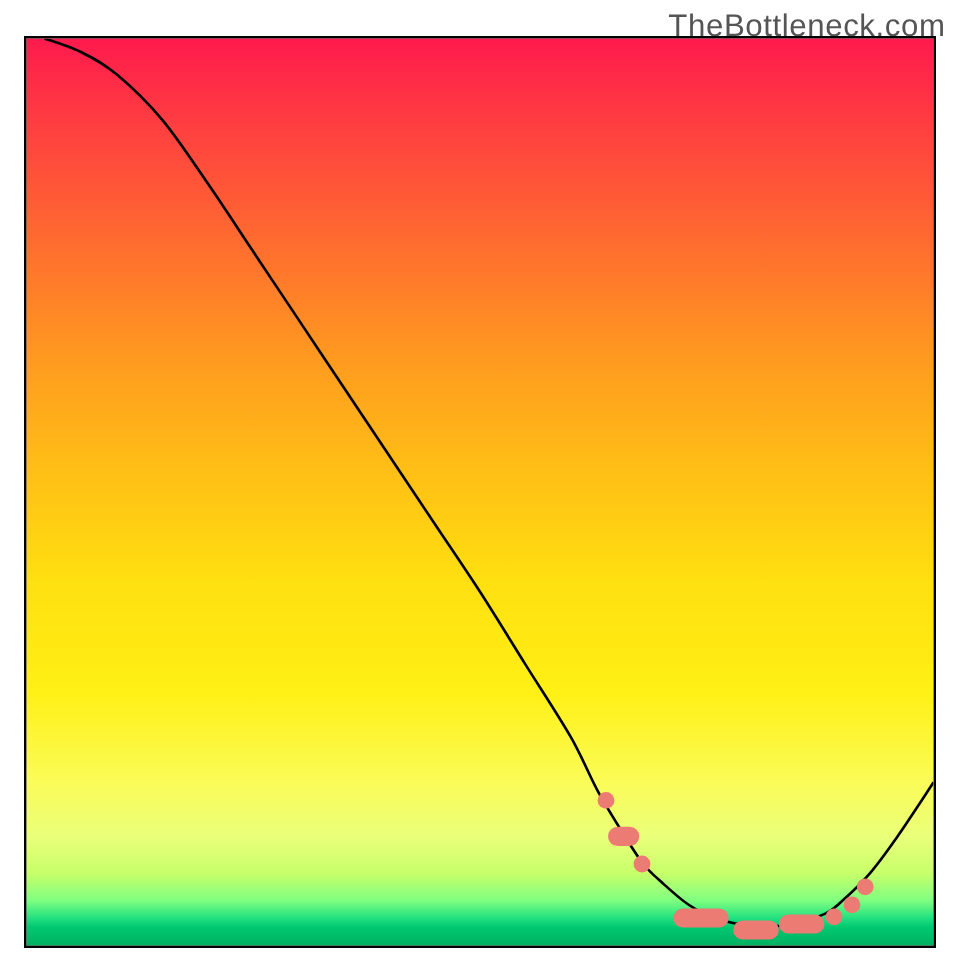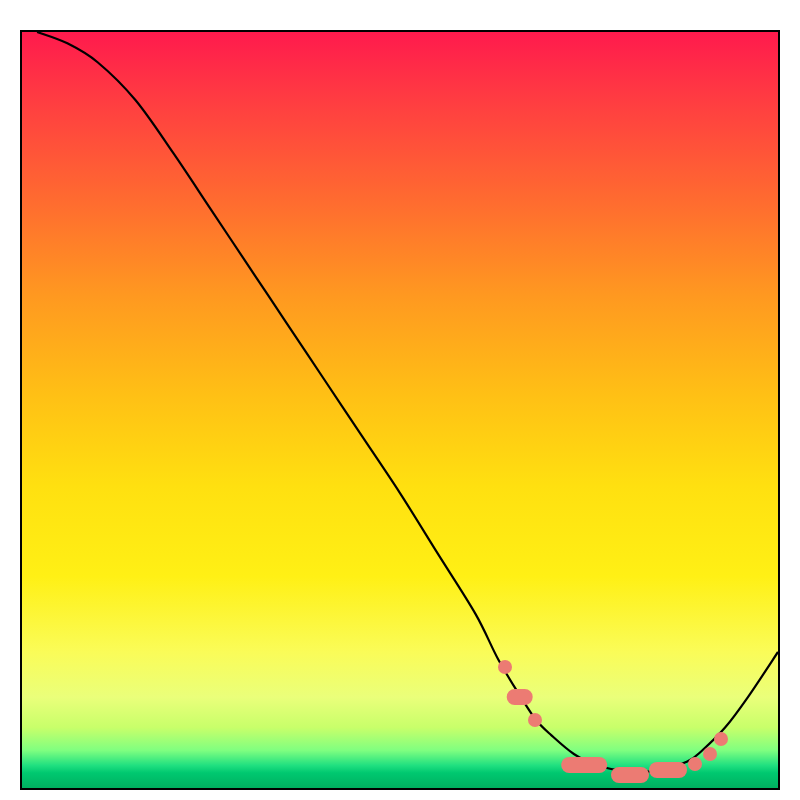--- a/index.html
+++ b/index.html
@@ -73,20 +73,21 @@
     height: 16px;
     border-radius: 8px;
     background: #ec7b73;
     transform: translate(-50%, -50%);
   }
 </style>
 </head>
 <body>
 
 <div class="frame">
+  <div class="watermark">TheBottleneck.com</div>
   <div class="plot-area">
     <svg class="curve-layer" viewBox="0 0 760 760" preserveAspectRatio="none">
       <path id="curve-path" fill="none" stroke="#000000" stroke-width="2.2" d="M 15.200000000000001 0 C 20.266666666666666 1.8999999999999961, 35.46666666666667 6.333333333333314, 45.6 11.399999999999977 C 55.733333333333334 16.46666666666664, 64.6 20.899999999999977, 76 30.399999999999977 C 87.4 39.89999999999998, 101.33333333333333 53.19999999999997, 114 68.39999999999998 C 126.66666666666667 83.59999999999998, 139.33333333333334 103.23333333333335, 152 121.60000000000002 C 164.66666666666666 139.9666666666667, 177.33333333333334 159.60000000000002, 190 178.60000000000002 C 202.66666666666666 197.60000000000002, 215.33333333333334 216.60000000000002, 228 235.60000000000002 C 240.66666666666666 254.60000000000002, 253.33333333333334 273.6, 266 292.6 C 278.6666666666667 311.6, 291.3333333333333 330.59999999999997, 304 349.59999999999997 C 316.6666666666667 368.59999999999997, 329.3333333333333 387.59999999999997, 342 406.59999999999997 C 354.6666666666667 425.59999999999997, 367.3333333333333 443.96666666666664, 380 463.59999999999997 C 392.6666666666667 483.2333333333333, 405.33333333333337 504.1333333333333, 418.00000000000006 524.4 C 430.66666666666674 544.6666666666666, 445.8666666666667 567.4666666666667, 456 585.2 C 466.1333333333333 602.9333333333334, 471.2 616.8666666666667, 478.8 630.8 C 486.40000000000003 644.7333333333332, 495.26666666666665 658.6666666666666, 501.6 668.8 C 507.9333333333334 678.9333333333333, 511.7333333333334 685.2666666666667, 516.8000000000001 691.6 C 521.8666666666668 697.9333333333334, 525.6666666666667 701.0999999999999, 532 706.8 C 538.3333333333333 712.5, 547.1999999999999 720.7333333333332, 554.8 725.8 C 562.4 730.8666666666667, 568.7333333333333 734.2866666666667, 577.6 737.2 C 586.4666666666667 740.1133333333333, 597.8666666666667 742.3933333333333, 608 743.28 C 618.1333333333333 744.1666666666666, 628.2666666666667 744.1666666666666, 638.4 742.52 C 648.5333333333333 740.8733333333333, 661.1999999999999 736.8199999999999, 668.8 733.4 C 676.4 729.98, 677.6666666666666 727.7, 684 722 C 690.3333333333334 716.3, 699.2 708.0666666666667, 706.8000000000001 699.2 C 714.4000000000001 690.3333333333334, 720.7333333333333 681.4666666666666, 729.6 668.8 C 738.4666666666667 656.1333333333333, 754.9333333333334 630.8000000000001, 760 623.2"></path>
     </svg>
     <div class="markers" id="markers">
         <div class="dot" style="left: 482.6px; top: 634.6px;"></div>
         <div class="blob" style="width: 26.6px; left: 497.8px; top: 665px;"></div>
         <div class="dot" style="left: 513px; top: 687.8px;"></div>
         <div class="blob" style="width: 45.6px; left: 562.4px; top: 733.4px;"></div>
         <div class="blob" style="width: 38px; left: 608px; top: 742.52px;"></div>

